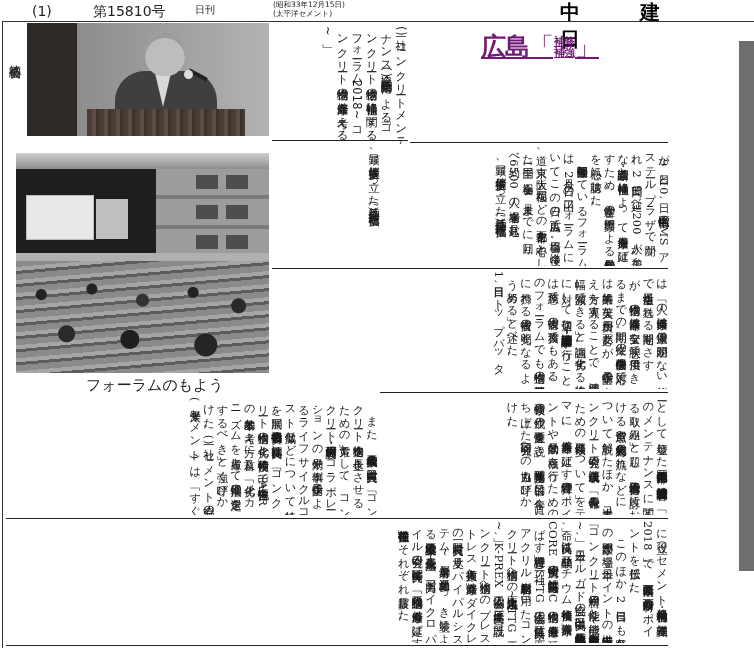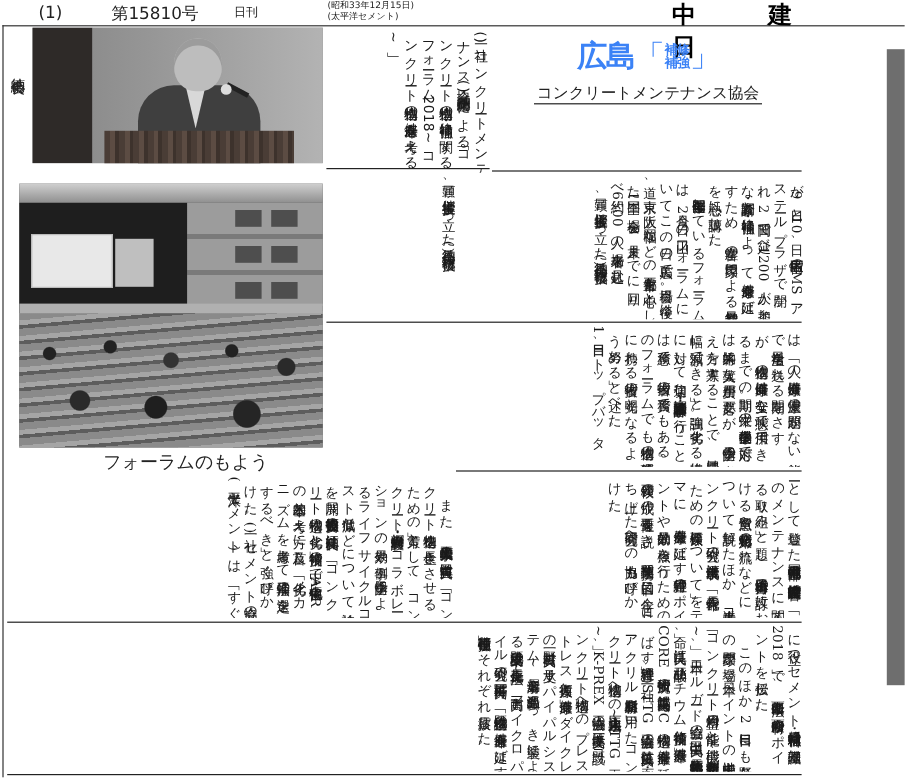--- a/index.html
+++ b/index.html
@@ -47,21 +47,21 @@
       radial-gradient(circle at 88% 40%, #2a2a2a 0 7px, transparent 8px),
       radial-gradient(circle at 20% 65%, #2a2a2a 0 8px, transparent 9px),
       radial-gradient(circle at 45% 70%, #1f1f1f 0 9px, transparent 10px),
       radial-gradient(circle at 75% 75%, #252525 0 11px, transparent 12px),
       repeating-linear-gradient(175deg, #8a8a8a 0 6px, #a5a5a5 6px 10px, #5d5d5d 10px 13px);
   }
   .hall-caption { position: absolute; left: 86px; top: 376px; font-size: 15px; color: #222; }
 
   
   .headline { position: absolute; left: 411px; top: 30px; width: 258px; text-align: center; }
-  .hl-main { font-family: "DejaVu Serif", serif; font-weight: bold; font-size: 25px; letter-spacing: -1px; color: #3b82f6; white-space: nowrap; display: flex; align-items: center; justify-content: center; }
+  .hl-main { font-family: "DejaVu Serif", serif; font-weight: bold; font-size: 25px; letter-spacing: -1px; color: #701a75; white-space: nowrap; display: flex; align-items: center; justify-content: center; text-decoration: underline; }
   .hl-stack { display: inline-flex; flex-direction: column; font-size: 11px; line-height: 11px; font-family: "DejaVu Sans", sans-serif; font-weight: bold; margin: 0 1px; }
   .hl-brk { font-weight: normal; }
   .hl-sub { margin-top: 6px; font-size: 13px; color: #222; }
   .hl-sub span { border-bottom: 1.5px solid #222; padding: 0 2px; }
   .hl-deck { margin-top: 9px; font-size: 19px; color: #111; letter-spacing: 1px; }
   .hl-rule { position: absolute; left: 410px; top: 142px; width: 258px; height: 1px; background: #222; }
 
   
   .gray-bar { position: absolute; left: 739px; top: 41px; width: 15px; height: 530px; background: #6e6e6e; }
 
@@ -122,21 +122,20 @@
 <div class="headline">
   <div class="hl-main">
     <span>広島</span>
     <span class="hl-brk">「</span>
     <span class="hl-stack">
       <span>補修</span>
       <span>補強</span>
     </span>
     <span class="hl-brk">」</span>
   </div>
-  <div class="hl-sub"><span>コンクリートメンテナンス協会</span></div>
 </div>
 <div class="hl-rule"></div>
 
 <div class="gray-bar"></div>
 
 <div class="vcol lead" style="left:272px; top:26px; width:136px; height:118px;">
   <p class="noindent">(一社)コンクリートメンテナンス協会(徳納剛会長)による「コンクリート構造物の補修・補強に関するフォーラム2018~コンクリート構造物の健康寿命を考える~」</p>
 </div>
 <div class="rule-h" style="left:272px; top:140px; width:136px;"></div>
 

